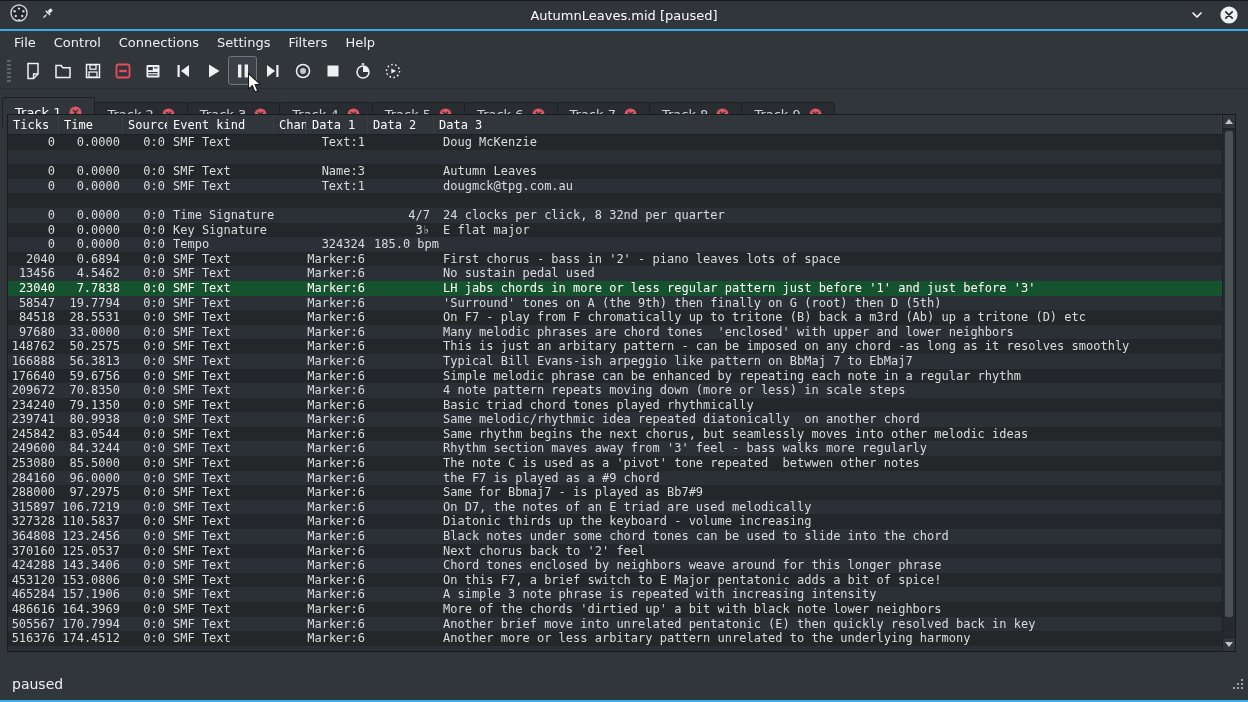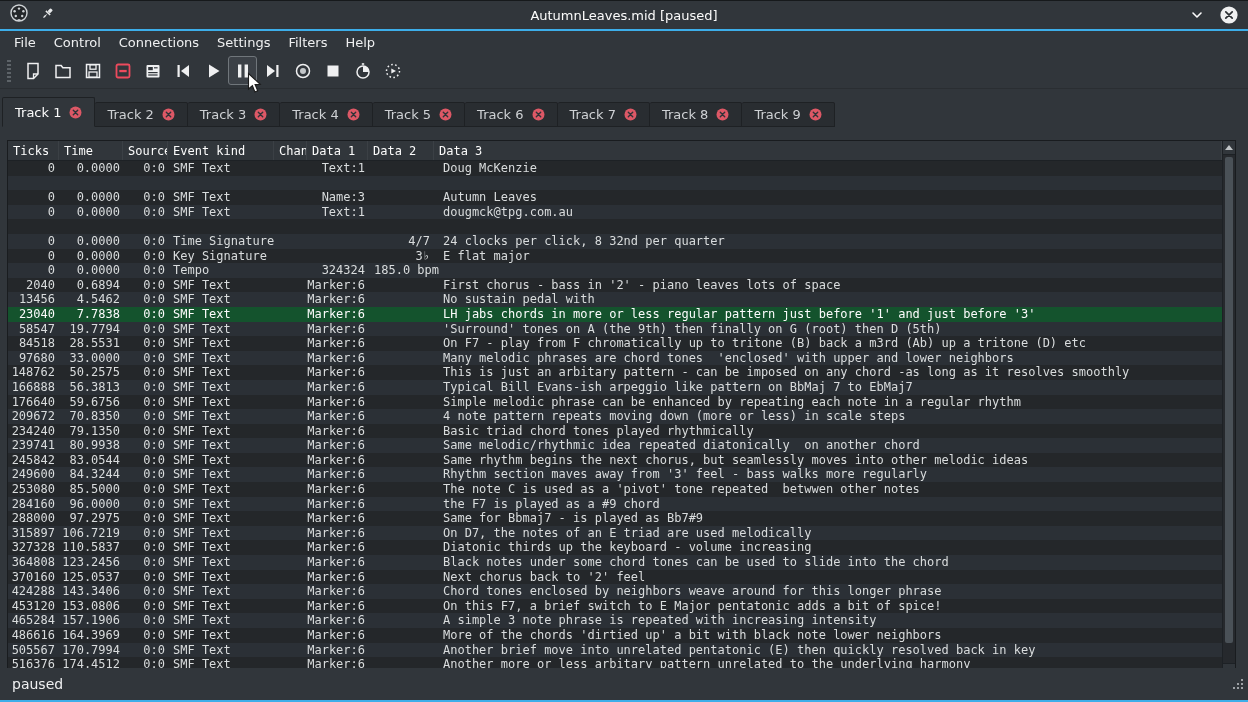--- a/index.html
+++ b/index.html
@@ -32,21 +32,21 @@
   
   .tabbar{height:30px;display:flex;align-items:flex-end;padding-left:2px;margin-top:8px}
   .tab{height:25px;display:flex;align-items:center;gap:8px;padding:0 12px;background:#292d31;
        border:1px solid #1e2124;border-left-width:0;font-size:13px;color:#ced1d4;border-radius:2px 2px 0 0}
   .tab:first-child{border-left-width:1px}
   .tab.active{height:30px;background:#31363b;color:#fcfcfc;border-left-width:1px;border-bottom-color:#31363b}
   .tab-close{display:flex}
   .tab-close svg{display:block}
 
   
-  .table-frame{position:absolute;left:7px;top:139px;width:1229px;height:538px;
+  .table-frame{position:absolute;left:7px;top:113px;width:1229px;height:538px;
                background:#2b3036;border:1px solid #191c1f}
   #grid-header{display:flex;height:20px;background:#31363b;border-bottom:1px solid #1d2125;
                font:12px "DejaVu Sans Mono",monospace;color:#fcfcfc;padding-right:13px}
   .hcell{padding:3px 0 0 5px;border-right:1px solid #3b4045;overflow:hidden;white-space:nowrap}
   .c-ticks{width:51px}.c-time{width:64px}.c-source{width:45px}.c-event{width:106px}
   .c-chan{width:33px}.c-data1{width:61px}.c-data2{width:66px}.c-data3{flex:1}
   #rows{position:absolute;top:20px;left:0;right:13px;bottom:0;overflow:hidden;
         font:12px/14.6px "DejaVu Sans Mono",monospace;color:#d9dcdd}
   .row{display:flex;height:14.6px;white-space:pre}
   .row.even{background:#24272a}
@@ -342,21 +342,21 @@
   <div id="rows">
       <div class="row even"><div class="cell c-ticks">0</div><div class="cell c-time">0.0000</div><div class="cell c-source">0:0</div><div class="cell c-event">SMF Text</div><div class="cell c-chan"></div><div class="cell c-data1">Text:1</div><div class="cell c-data2"></div><div class="cell c-data3">Doug McKenzie</div></div>
       <div class="row odd"><div class="cell c-ticks"></div><div class="cell c-time"></div><div class="cell c-source"></div><div class="cell c-event"></div><div class="cell c-chan"></div><div class="cell c-data1"></div><div class="cell c-data2"></div><div class="cell c-data3"></div></div>
       <div class="row even"><div class="cell c-ticks">0</div><div class="cell c-time">0.0000</div><div class="cell c-source">0:0</div><div class="cell c-event">SMF Text</div><div class="cell c-chan"></div><div class="cell c-data1">Name:3</div><div class="cell c-data2"></div><div class="cell c-data3">Autumn Leaves</div></div>
       <div class="row odd"><div class="cell c-ticks">0</div><div class="cell c-time">0.0000</div><div class="cell c-source">0:0</div><div class="cell c-event">SMF Text</div><div class="cell c-chan"></div><div class="cell c-data1">Text:1</div><div class="cell c-data2"></div><div class="cell c-data3">dougmck@tpg.com.au</div></div>
       <div class="row even"><div class="cell c-ticks"></div><div class="cell c-time"></div><div class="cell c-source"></div><div class="cell c-event"></div><div class="cell c-chan"></div><div class="cell c-data1"></div><div class="cell c-data2"></div><div class="cell c-data3"></div></div>
       <div class="row odd"><div class="cell c-ticks">0</div><div class="cell c-time">0.0000</div><div class="cell c-source">0:0</div><div class="cell c-event">Time Signature</div><div class="cell c-chan"></div><div class="cell c-data1"></div><div class="cell c-data2">4/7</div><div class="cell c-data3">24 clocks per click, 8 32nd per quarter</div></div>
       <div class="row even"><div class="cell c-ticks">0</div><div class="cell c-time">0.0000</div><div class="cell c-source">0:0</div><div class="cell c-event">Key Signature</div><div class="cell c-chan"></div><div class="cell c-data1"></div><div class="cell c-data2">3♭</div><div class="cell c-data3">E flat major</div></div>
       <div class="row odd"><div class="cell c-ticks">0</div><div class="cell c-time">0.0000</div><div class="cell c-source">0:0</div><div class="cell c-event">Tempo</div><div class="cell c-chan"></div><div class="cell c-data1">324324</div><div class="cell c-data2 left">185.0 bpm</div><div class="cell c-data3"></div></div>
       <div class="row even"><div class="cell c-ticks">2040</div><div class="cell c-time">0.6894</div><div class="cell c-source">0:0</div><div class="cell c-event">SMF Text</div><div class="cell c-chan"></div><div class="cell c-data1">Marker:6</div><div class="cell c-data2"></div><div class="cell c-data3">First chorus - bass in '2' - piano leaves lots of space</div></div>
-      <div class="row odd"><div class="cell c-ticks">13456</div><div class="cell c-time">4.5462</div><div class="cell c-source">0:0</div><div class="cell c-event">SMF Text</div><div class="cell c-chan"></div><div class="cell c-data1">Marker:6</div><div class="cell c-data2"></div><div class="cell c-data3">No sustain pedal with</div></div>
+      <div class="row odd"><div class="cell c-ticks">13456</div><div class="cell c-time">4.5462</div><div class="cell c-source">0:0</div><div class="cell c-event">SMF Text</div><div class="cell c-chan"></div><div class="cell c-data1">Marker:6</div><div class="cell c-data2"></div><div class="cell c-data3">No sustain pedal used</div></div>
       <div class="row even selected"><div class="cell c-ticks">23040</div><div class="cell c-time">7.7838</div><div class="cell c-source">0:0</div><div class="cell c-event">SMF Text</div><div class="cell c-chan"></div><div class="cell c-data1">Marker:6</div><div class="cell c-data2"></div><div class="cell c-data3">LH jabs chords in more or less regular pattern just before '1' and just before '3'</div></div>
       <div class="row odd"><div class="cell c-ticks">58547</div><div class="cell c-time">19.7794</div><div class="cell c-source">0:0</div><div class="cell c-event">SMF Text</div><div class="cell c-chan"></div><div class="cell c-data1">Marker:6</div><div class="cell c-data2"></div><div class="cell c-data3">'Surround' tones on A (the 9th) then finally on G (root) then D (5th)</div></div>
       <div class="row even"><div class="cell c-ticks">84518</div><div class="cell c-time">28.5531</div><div class="cell c-source">0:0</div><div class="cell c-event">SMF Text</div><div class="cell c-chan"></div><div class="cell c-data1">Marker:6</div><div class="cell c-data2"></div><div class="cell c-data3">On F7 - play from F chromatically up to tritone (B) back a m3rd (Ab) up a tritone (D) etc</div></div>
       <div class="row odd"><div class="cell c-ticks">97680</div><div class="cell c-time">33.0000</div><div class="cell c-source">0:0</div><div class="cell c-event">SMF Text</div><div class="cell c-chan"></div><div class="cell c-data1">Marker:6</div><div class="cell c-data2"></div><div class="cell c-data3">Many melodic phrases are chord tones  'enclosed' with upper and lower neighbors</div></div>
       <div class="row even"><div class="cell c-ticks">148762</div><div class="cell c-time">50.2575</div><div class="cell c-source">0:0</div><div class="cell c-event">SMF Text</div><div class="cell c-chan"></div><div class="cell c-data1">Marker:6</div><div class="cell c-data2"></div><div class="cell c-data3">This is just an arbitary pattern - can be imposed on any chord -as long as it resolves smoothly</div></div>
       <div class="row odd"><div class="cell c-ticks">166888</div><div class="cell c-time">56.3813</div><div class="cell c-source">0:0</div><div class="cell c-event">SMF Text</div><div class="cell c-chan"></div><div class="cell c-data1">Marker:6</div><div class="cell c-data2"></div><div class="cell c-data3">Typical Bill Evans-ish arpeggio like pattern on BbMaj 7 to EbMaj7</div></div>
       <div class="row even"><div class="cell c-ticks">176640</div><div class="cell c-time">59.6756</div><div class="cell c-source">0:0</div><div class="cell c-event">SMF Text</div><div class="cell c-chan"></div><div class="cell c-data1">Marker:6</div><div class="cell c-data2"></div><div class="cell c-data3">Simple melodic phrase can be enhanced by repeating each note in a regular rhythm</div></div>
       <div class="row odd"><div class="cell c-ticks">209672</div><div class="cell c-time">70.8350</div><div class="cell c-source">0:0</div><div class="cell c-event">SMF Text</div><div class="cell c-chan"></div><div class="cell c-data1">Marker:6</div><div class="cell c-data2"></div><div class="cell c-data3">4 note pattern repeats moving down (more or less) in scale steps</div></div>
       <div class="row even"><div class="cell c-ticks">234240</div><div class="cell c-time">79.1350</div><div class="cell c-source">0:0</div><div class="cell c-event">SMF Text</div><div class="cell c-chan"></div><div class="cell c-data1">Marker:6</div><div class="cell c-data2"></div><div class="cell c-data3">Basic triad chord tones played rhythmically</div></div>
       <div class="row odd"><div class="cell c-ticks">239741</div><div class="cell c-time">80.9938</div><div class="cell c-source">0:0</div><div class="cell c-event">SMF Text</div><div class="cell c-chan"></div><div class="cell c-data1">Marker:6</div><div class="cell c-data2"></div><div class="cell c-data3">Same melodic/rhythmic idea repeated diatonically  on another chord</div></div>

